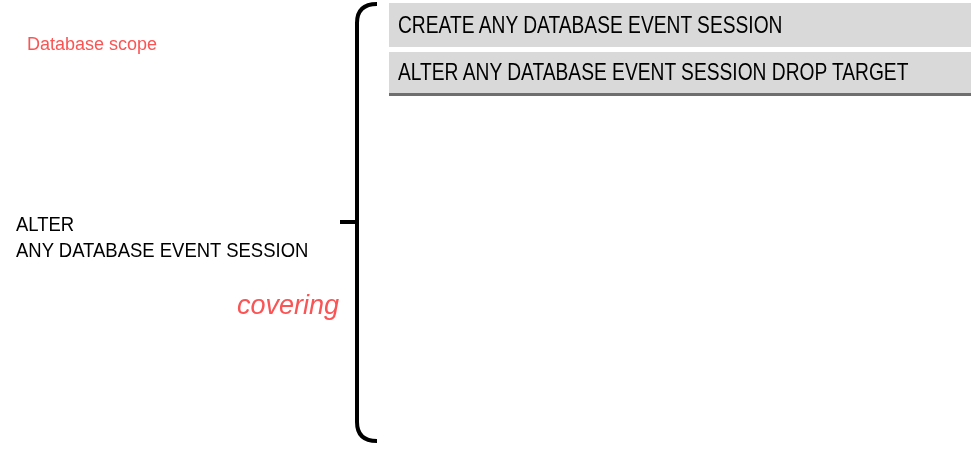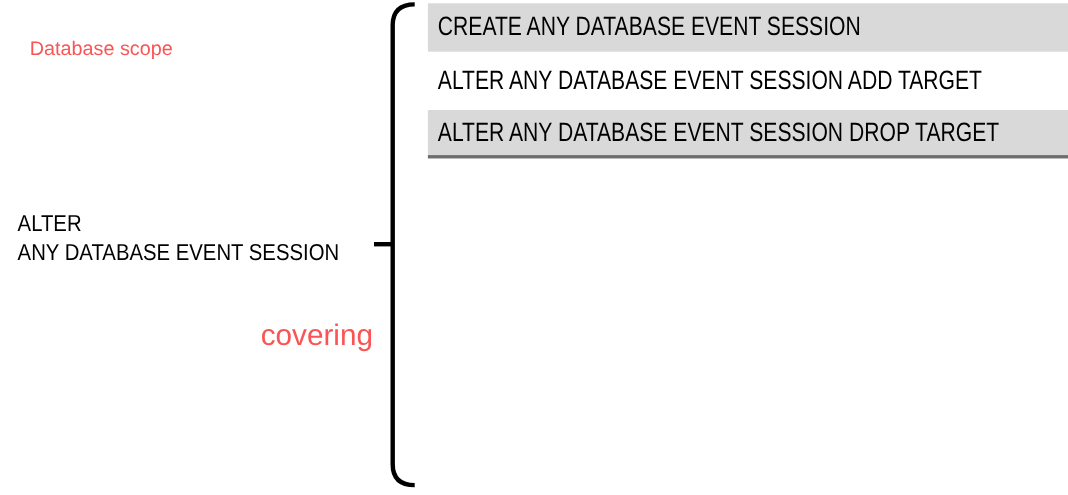--- a/index.html
+++ b/index.html
@@ -20,37 +20,38 @@
   }
   .scope-label{
     position:absolute;
     left:27px;top:34px;
     font-size:18px;
     color:var(--accent);
     white-space:nowrap;
   }
   .privilege-label{
     position:absolute;
-    left:16px;top:191px;
+    left:16px;top:211px;
     font-size:21px;
     line-height:26px;
     color:var(--ink);
     white-space:nowrap;
   }
   .privilege-label .line{
     display:block;
     transform:scaleX(0.88);
     transform-origin:0 50%;
   }
   .covering-label{
     position:absolute;
     left:237px;top:290px;
     font-size:27px;
     color:var(--accent);
     white-space:nowrap;
+    font-style:italic;
   }
   .brace{
     position:absolute;
     left:0;top:0;
     width:971px;height:450px;
     pointer-events:none;
   }
   .perm-list{
     position:absolute;
     left:389px;top:3px;
@@ -97,19 +98,16 @@
 
 <svg class="brace" viewBox="0 0 971 450" xmlns="http://www.w3.org/2000/svg" aria-hidden="true">
   <path d="M 377 4 Q 357 4 357 23 L 357 422 Q 357 441 377 441" fill="none" stroke="#000000" stroke-width="4"></path>
   <path d="M 340 222 L 357 222" fill="none" stroke="#000000" stroke-width="4"></path>
 </svg>
 
 <div class="perm-list" id="perm-list">
     <div class="perm-row highlight">
     <span class="condensed">CREATE ANY DATABASE EVENT SESSION</span>
   </div>
-    <div class="perm-row">
-    <span class="condensed">ALTER ANY DATABASE EVENT SESSION ADD TARGET</span>
-  </div>
     <div class="perm-row highlight">
     <span class="condensed">ALTER ANY DATABASE EVENT SESSION DROP TARGET</span>
   </div>
   </div>
 
 </body></html>

